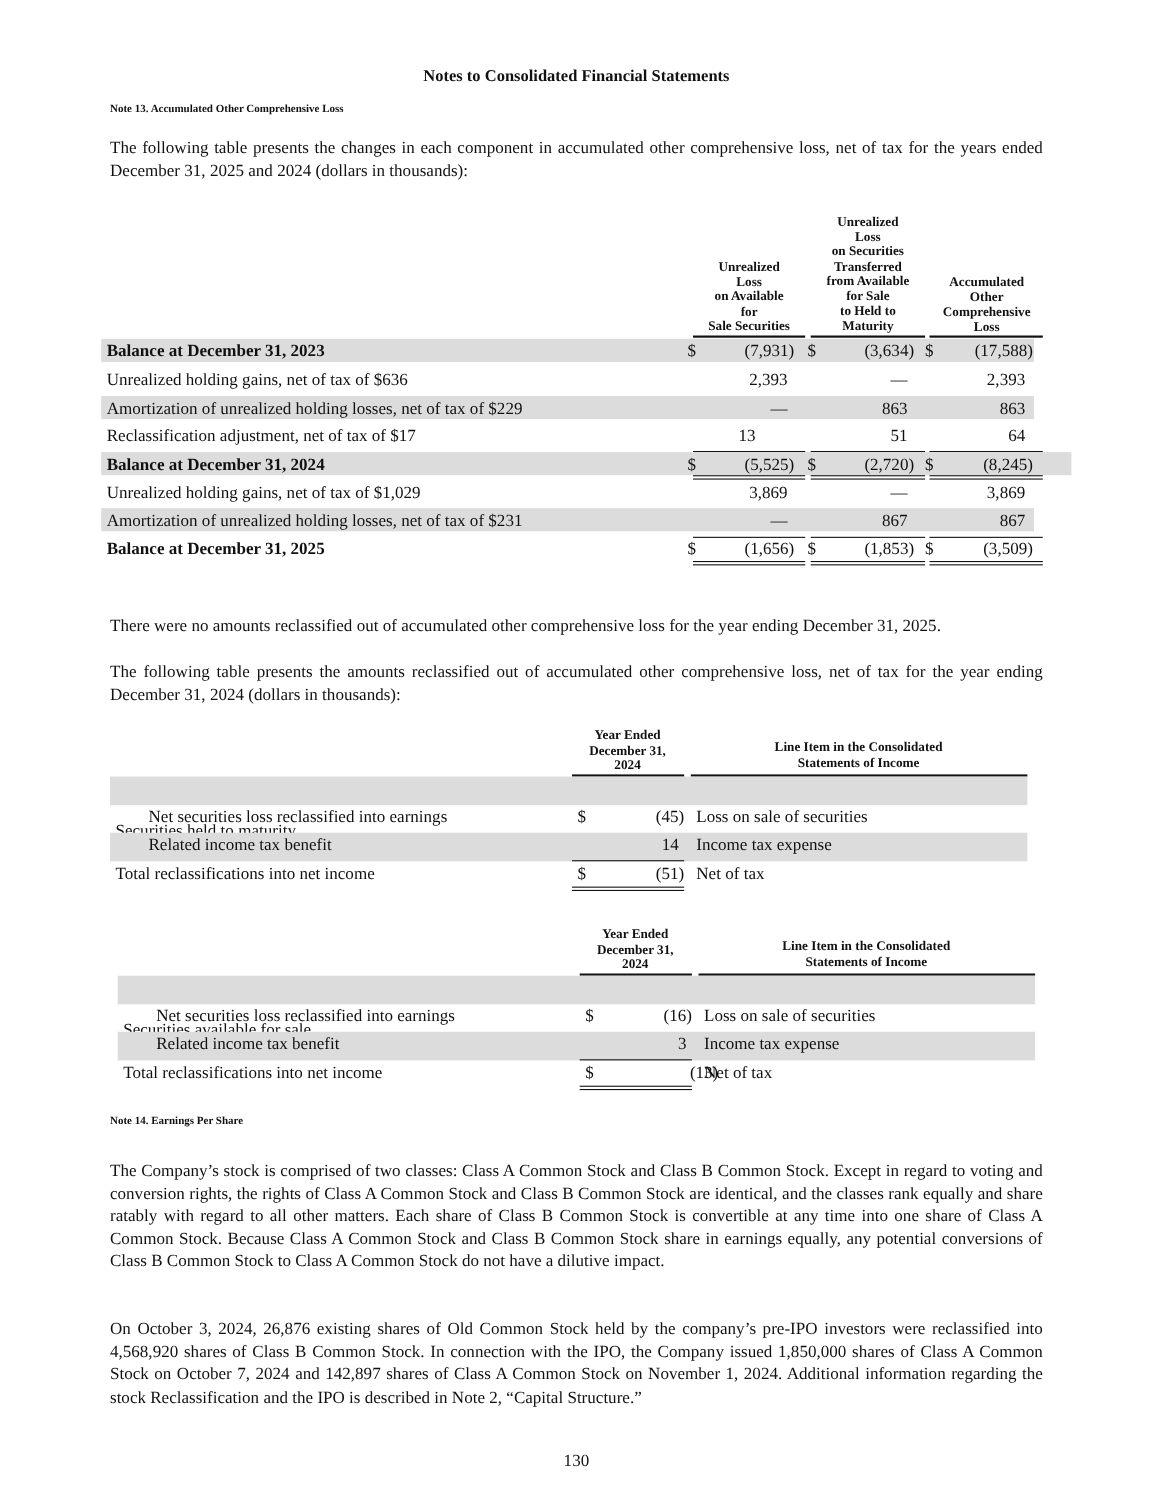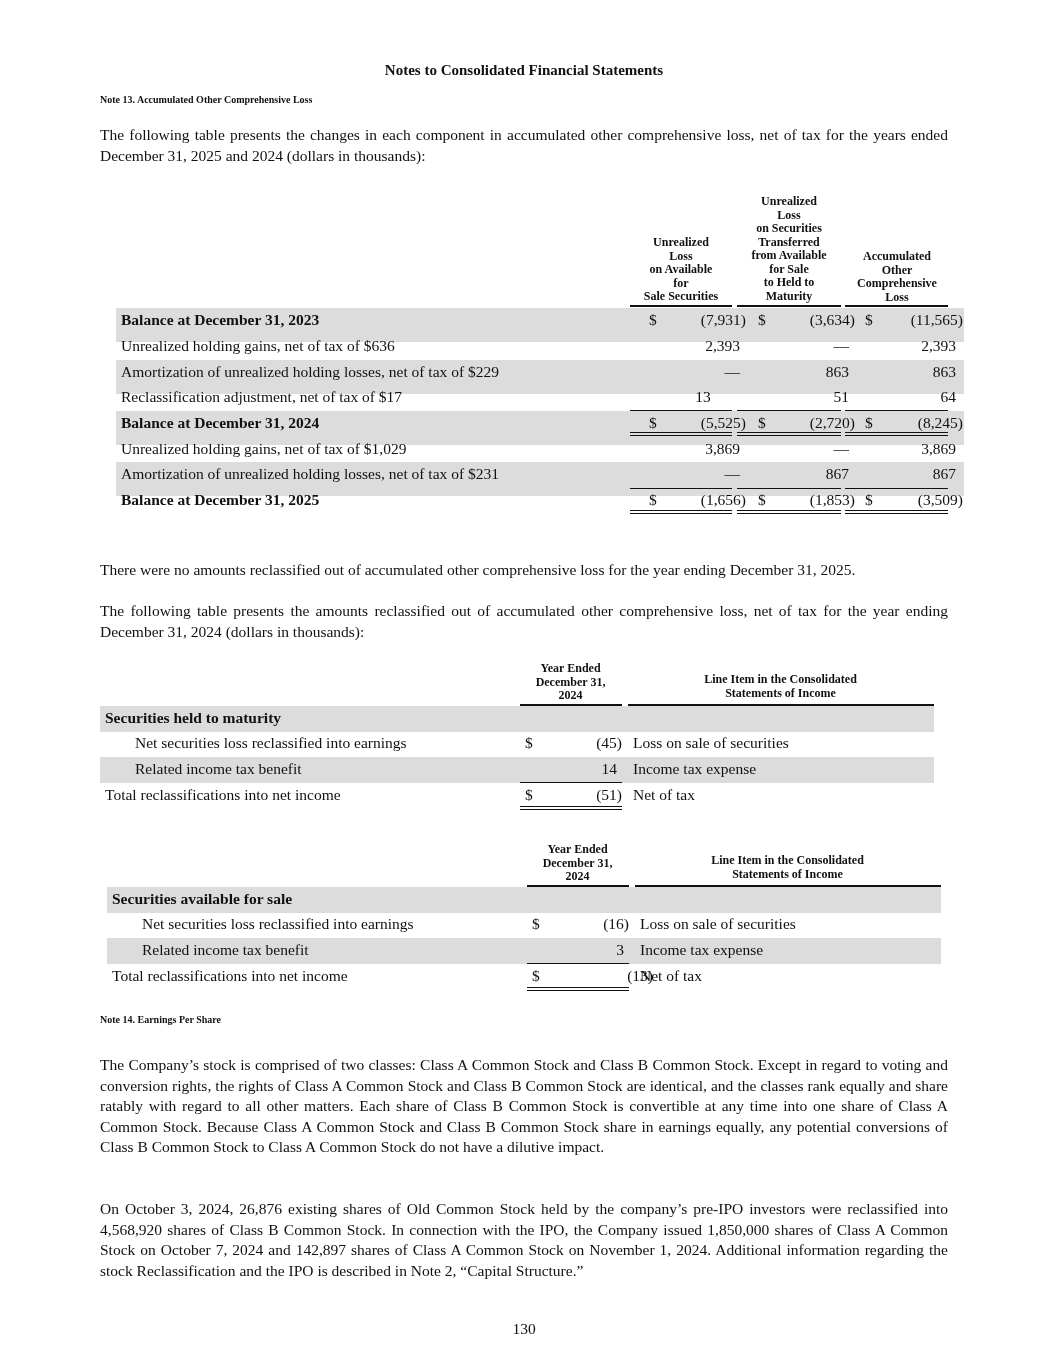--- a/index.html
+++ b/index.html
@@ -6,26 +6,26 @@
   body {
     width: 1048px; height: 1365px; position: relative; overflow: hidden;
     font-family: "Liberation Serif", "DejaVu Serif", serif; color: #111;
   }
   .abs { position: absolute; }
   .center-title { left: 0; width: 1048px; text-align: center; top: 62px; font-weight: bold; font-size: 15px; }
   .note-title { font-weight: bold; font-size: 10px; left: 100px; }
   .para {
     left: 100px; width: 848px; font-size: 15.5px; line-height: 20.5px; text-align: justify;
   }
-  .bold { font-weight: bold; }
+  .bold { font-weight: normal; margin-top: 38px; }
 
   
   .hdr { font-weight: bold; font-size: 12px; line-height: 13.5px; text-align: center; }
   .hdr-line { position: absolute; height: 2px; background: #111; }
-  .row { position: absolute; left: 116px; width: 848px; height: 34px; }
+  .row { position: absolute; left: 92px; width: 848px; height: 21px; }
   .shade { background: #dcdcdc; }
   .row .lbl { position: absolute; left: 5px; top: 3px; font-size: 15.5px; white-space: nowrap; }
   .row .lbl.b { font-weight: bold; }
   .cell { position: absolute; top: 3px; font-size: 15.5px; white-space: nowrap; }
   .dol { width: 12px; }
   .num { text-align: right; }
   .uline { position: absolute; height: 1px; background: #111; }
   .dline { position: absolute; height: 4px; border-top: 1px solid #111; border-bottom: 1px solid #111; box-sizing: border-box; }
 
   .row2 { position: absolute; height: 25.6px; }
@@ -67,21 +67,21 @@
 <div class="hdr-line" style="left:737px; width:104px; top:305px;"></div>
 <div class="hdr-line" style="left:845px; width:103px; top:305px;"></div>
 
 <div class="row shade" style="top:308px;">
   <span class="lbl b">Balance at December 31, 2023</span>
   <span class="cell dol" style="left:533px;">$</span>
   <span class="cell num" style="left:550px; width:80px;">(7,931)</span>
   <span class="cell dol" style="left:642px;">$</span>
   <span class="cell num" style="left:660px; width:79px;">(3,634)</span>
   <span class="cell dol" style="left:749px;">$</span>
-  <span class="cell num" style="left:765px; width:82px;">(11,565)</span>
+  <span class="cell num" style="left:765px; width:82px;">(17,588)</span>
 </div>
 <div class="row" style="top:334px;">
   <span class="lbl">Unrealized holding gains, net of tax of $636</span>
   <span class="cell num" style="left:550px; width:74px;">2,393</span>
   <span class="cell num" style="left:660px; width:73px;">—</span>
   <span class="cell num" style="left:765px; width:75px;">2,393</span>
 </div>
 <div class="row shade" style="top:360px;">
   <span class="lbl">Amortization of unrealized holding losses, net of tax of $229</span>
   <span class="cell num" style="left:550px; width:74px;">—</span>
@@ -90,21 +90,21 @@
 </div>
 <div class="row" style="top:385px;">
   <span class="lbl">Reclassification adjustment, net of tax of $17</span>
   <span class="cell num" style="left:550px; width:74px;text-align:center;">13</span>
   <span class="cell num" style="left:660px; width:73px;">51</span>
   <span class="cell num" style="left:765px; width:75px;">64</span>
 </div>
 <div class="uline" style="left:630px; width:102px; top:410px;"></div>
 <div class="uline" style="left:737px; width:104px; top:410px;"></div>
 <div class="uline" style="left:845px; width:103px; top:410px;"></div>
-<div class="row shade" style="top:411px;">
+<div class="row shade" style="top:411px;padding-left:34px;">
   <span class="lbl b">Balance at December 31, 2024</span>
   <span class="cell dol" style="left:533px;">$</span>
   <span class="cell num" style="left:550px; width:80px;">(5,525)</span>
   <span class="cell dol" style="left:642px;">$</span>
   <span class="cell num" style="left:660px; width:79px;">(2,720)</span>
   <span class="cell dol" style="left:749px;">$</span>
   <span class="cell num" style="left:765px; width:82px;">(8,245)</span>
 </div>
 <div class="dline" style="left:630px; width:102px; top:432px;"></div>
 <div class="dline" style="left:737px; width:104px; top:432px;"></div>

